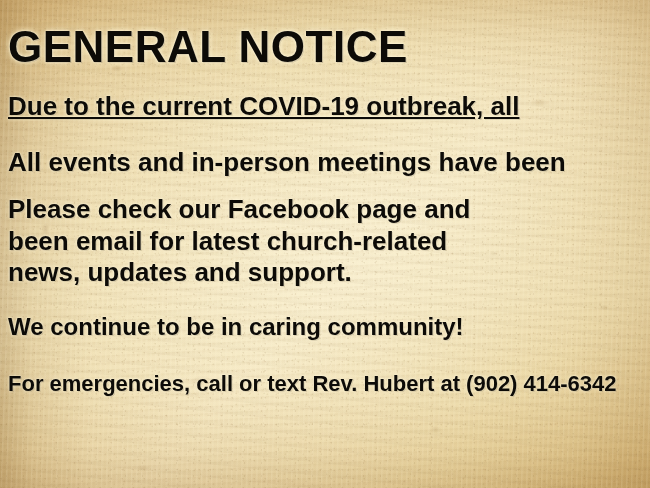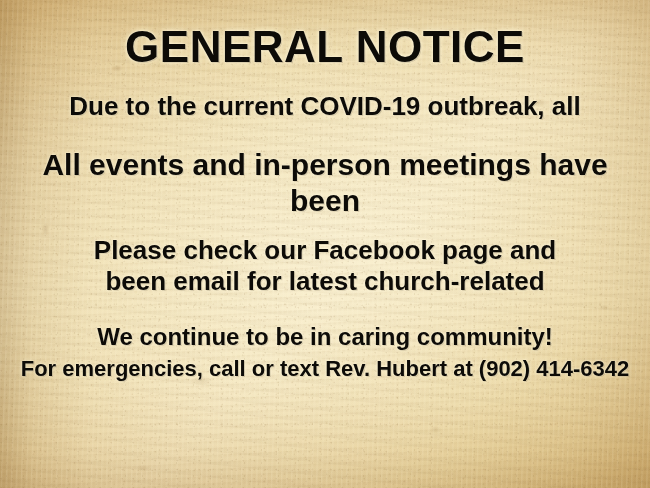--- a/index.html
+++ b/index.html
@@ -104,21 +104,21 @@
       radial-gradient(ellipse 6px 3px at 76% 52%,  rgba(128,92,42,0.20), transparent 72%);
   }
 
   #content {
     position: relative;
     z-index: 5;
     width: 100%;
     height: 100%;
     box-sizing: border-box;
     padding: 16px 8px 0 8px;
-    text-align: center;
+    text-align: left;
     color: #0d0b07;
   }
 
   .title {
     font-size: 44px;
     font-weight: 900;
     letter-spacing: 0.5px;
     line-height: 1.0;
     margin: 9px 0 0 0;
     
@@ -132,25 +132,25 @@
   .para {
     font-weight: bold;
     line-height: 1.20;
     margin: 0;
     text-shadow:
       0 0 2px rgba(255,250,226,0.85),
       0 0 4px rgba(255,246,214,0.55),
       1px 1px 0 rgba(70,48,18,0.22);
   }
 
-  .p1 { font-size: 26px; margin-top: 22px; }
-  .p2 { font-size: 30px; margin-top: 25px; }
+  .p1 { font-size: 26px; margin-top: 22px; text-decoration: underline; }
+  .p2 { font-size: 26px; margin-top: 25px; }
   .p3 { font-size: 26px; margin-top: 16px; }
   .p4 { font-size: 24px; margin-top: 25px; }
-  .p5 { font-size: 22px; margin-top: 5px; line-height: 1.22; }
+  .p5 { font-size: 22px; margin-top: 29px; line-height: 1.22; }
 
   .line { display: block; }
 </style>
 </head>
 <body>
 
 <div id="poster">
 
   <div id="grain-a"></div>
   <div id="grain-b"></div>
@@ -165,20 +165,21 @@
       <span class="line">Due to the current COVID-19 outbreak, all</span>
     </p>
 
     <p class="para p2">
       <span class="line">All events and in-person meetings have been</span>
     </p>
 
     <p class="para p3">
       <span class="line">Please check our Facebook page and</span>
       <span class="line">been email for latest church-related</span>
+      <span class="line">news, updates and support.</span>
     </p>
 
     <p class="para p4">
       <span class="line">We continue to be in caring community!</span>
     </p>
 
     <p class="para p5">
       <span class="line">For emergencies, call or text Rev. Hubert at (902) 414-6342</span>
     </p>
 

